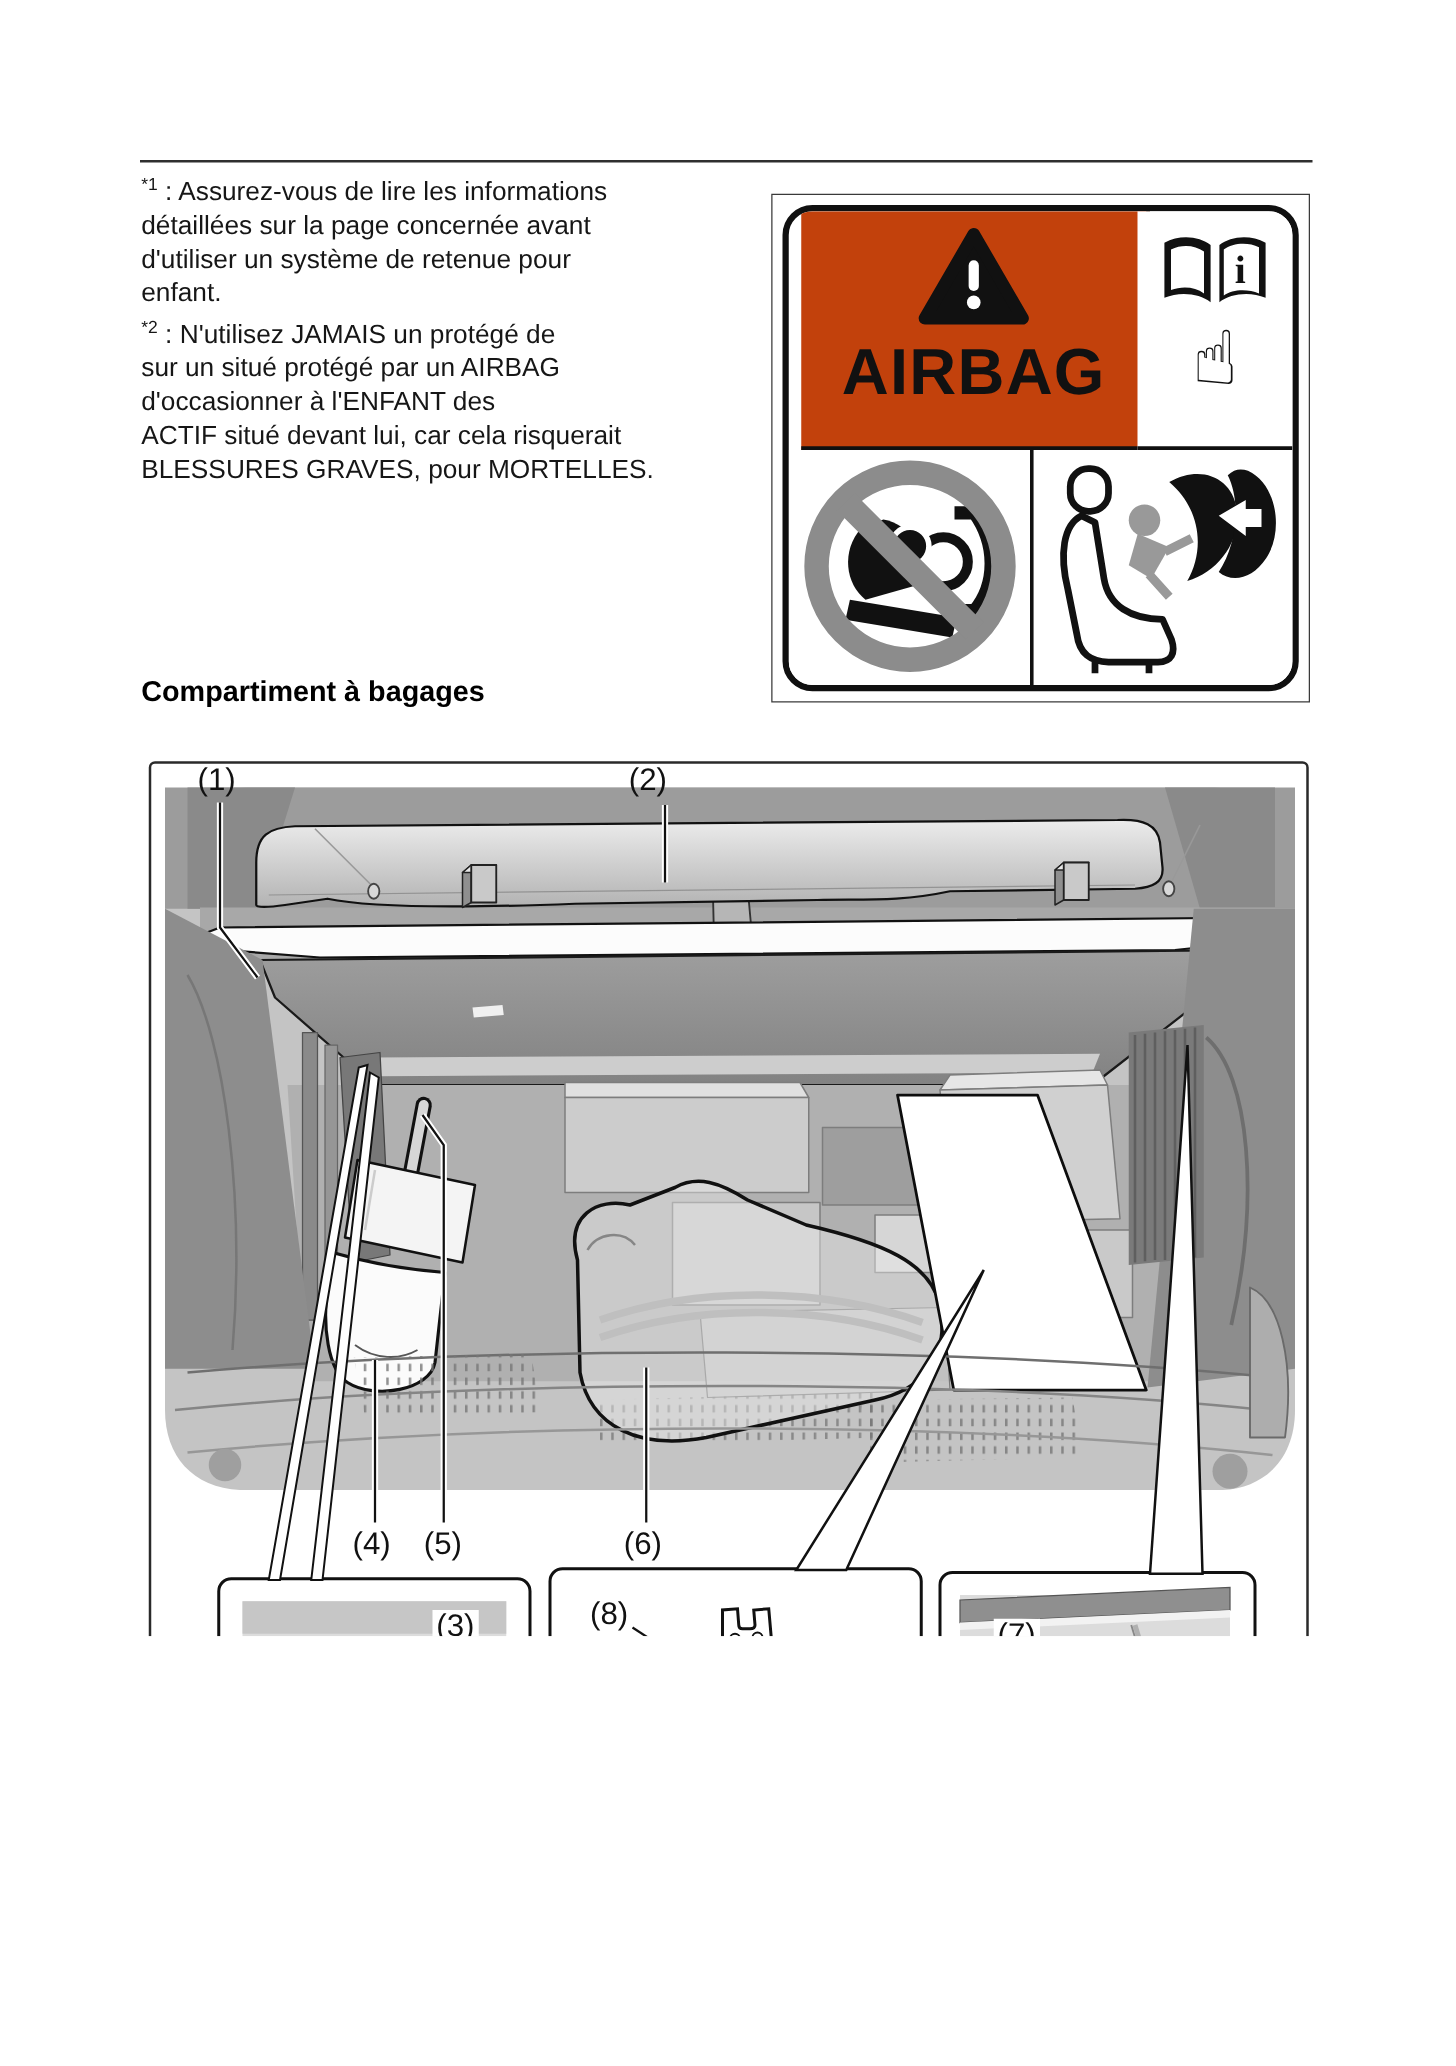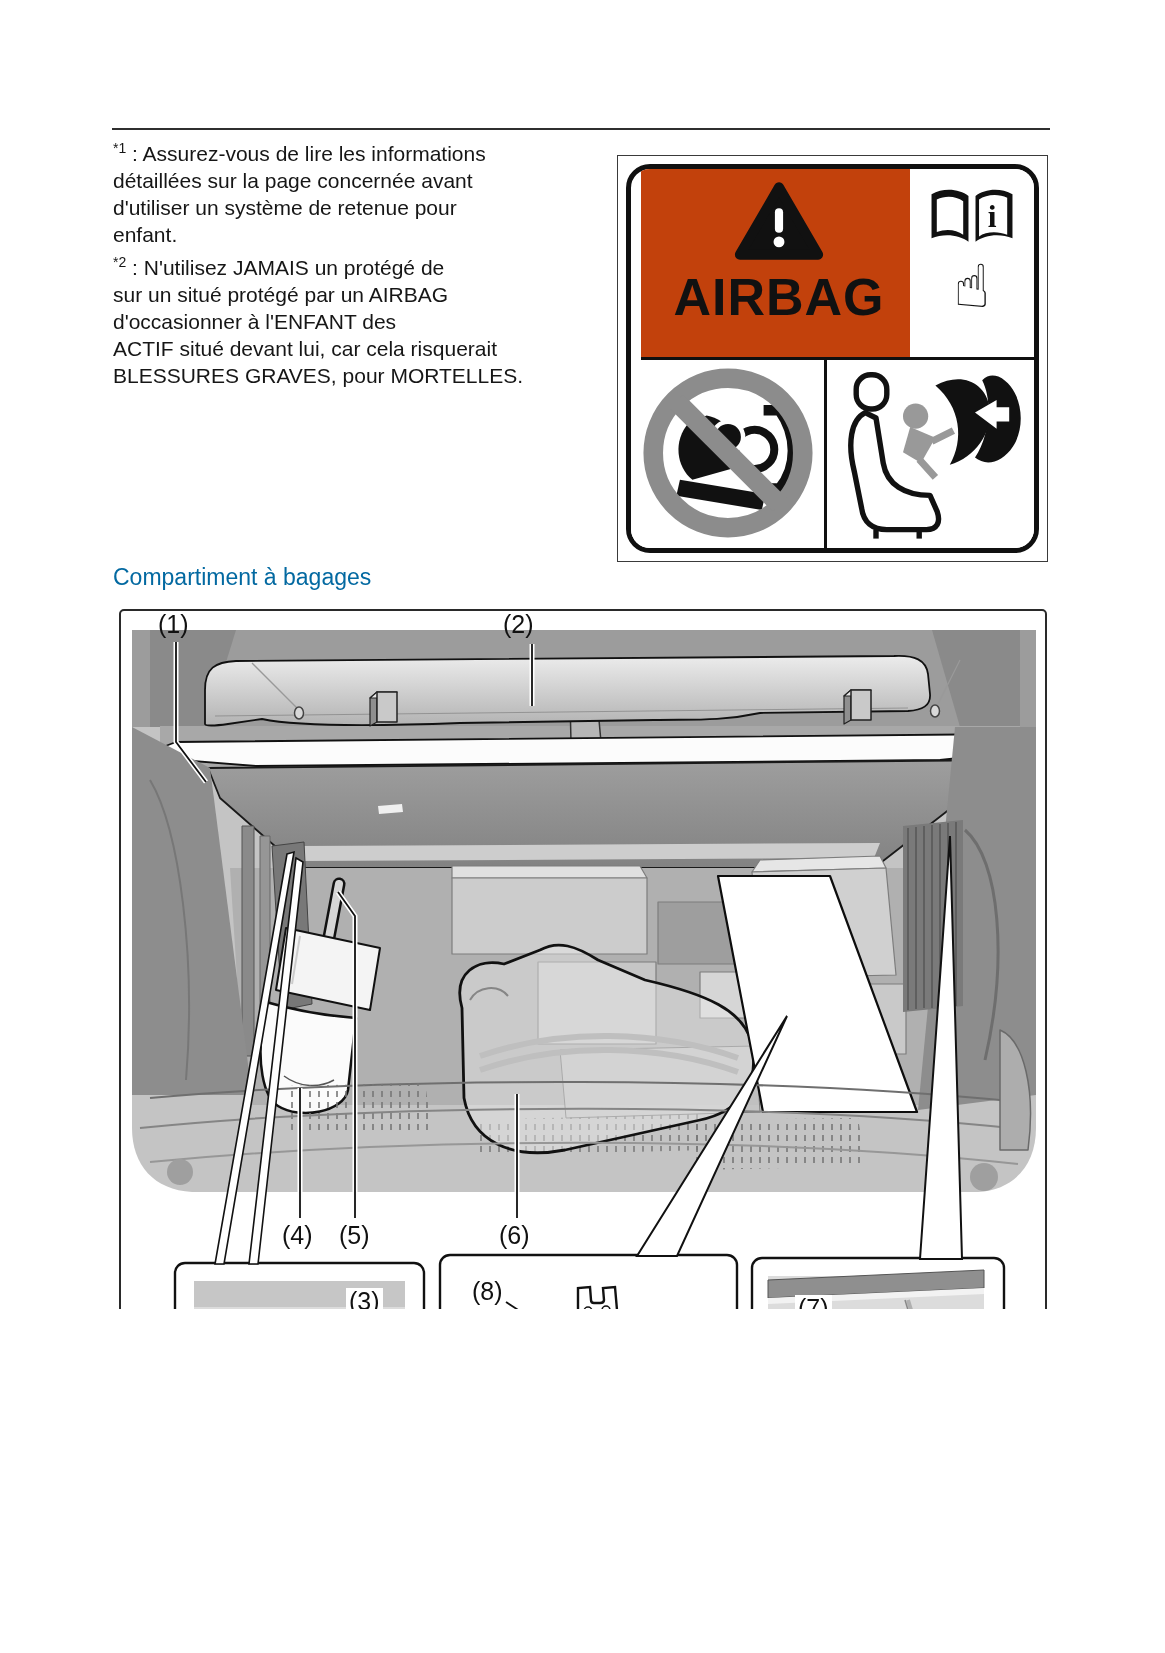--- a/index.html
+++ b/index.html
@@ -20,21 +20,21 @@
   #airbag-label{left:617px;top:155px;width:431px;height:407px;border:1px solid #3a3a3a;box-sizing:border-box;}
   #airbag-inner{position:absolute;left:8px;top:8px;right:8px;bottom:8px;border:5px solid #101010;border-radius:24px;overflow:hidden;}
   .ab-cell{position:absolute;box-sizing:border-box;background:#fff;}
   #ab-tl{left:0;top:0;width:279px;height:191px;background:#c2410c;border-right:3px solid #101010;border-bottom:3px solid #101010;text-align:center;margin-left:10px;}
   #ab-tr{left:279px;top:0;width:124px;height:191px;border-bottom:3px solid #101010;text-align:center;}
   #ab-bl{left:0;top:191px;width:196px;height:188px;border-right:3px solid #101010;}
   #ab-br{left:196px;top:191px;width:207px;height:188px;}
   #airbag-word{margin-top:2px;font-weight:bold;font-size:52px;letter-spacing:1px;color:#111;font-family:"Liberation Sans",sans-serif;}
   #hand-glyph{font-family:"DejaVu Sans",sans-serif;font-size:60px;line-height:62px;color:#111;}
   
-  #section-heading{left:113px;top:564px;font-size:23px;font-weight:normal;color:#0369a1;}
+  #section-heading{left:113px;top:540px;font-size:23px;font-weight:bold;color:#000000;}
   
   #figure-svg{left:118px;top:608px;}
   .callout{font-size:25px;color:#111;line-height:26px;}
   .callout-boxed{background:#fff;padding:0 3px;}
   
   #page-number{left:113px;top:1580px;font-size:21px;font-weight:bold;color:#111;margin-top:12px;}
 </style>
 </head>
 <body>
 

